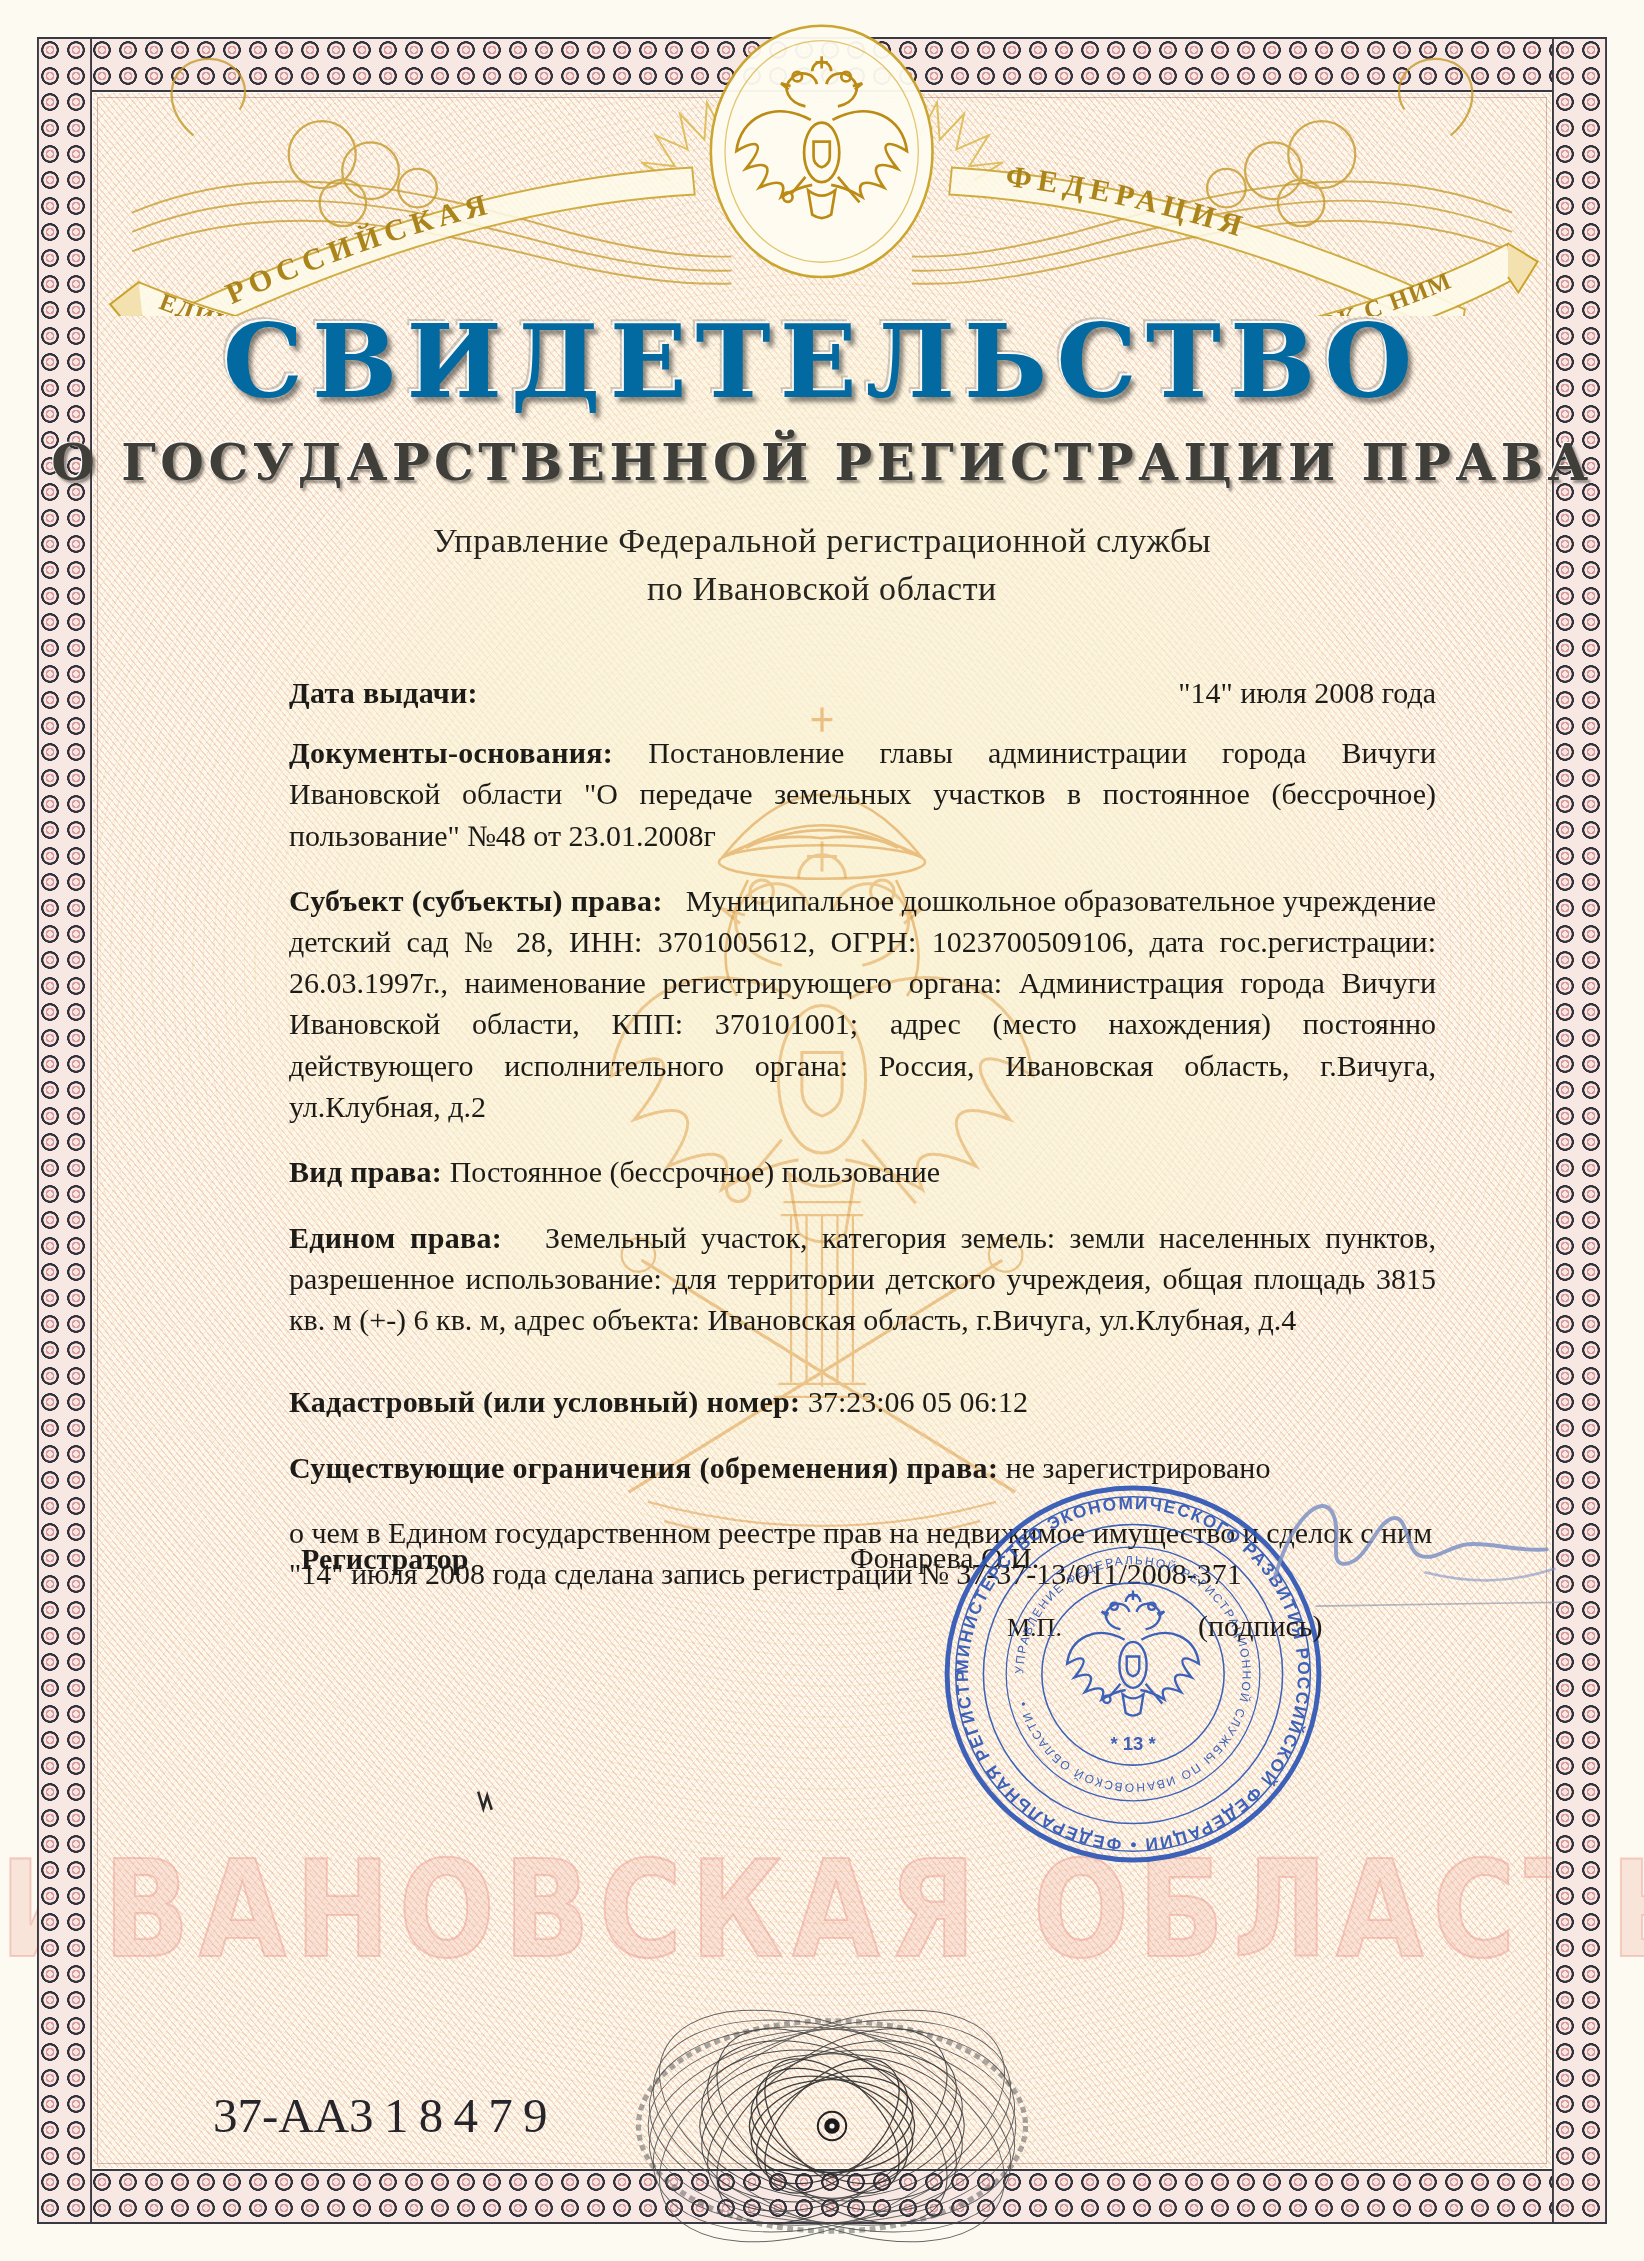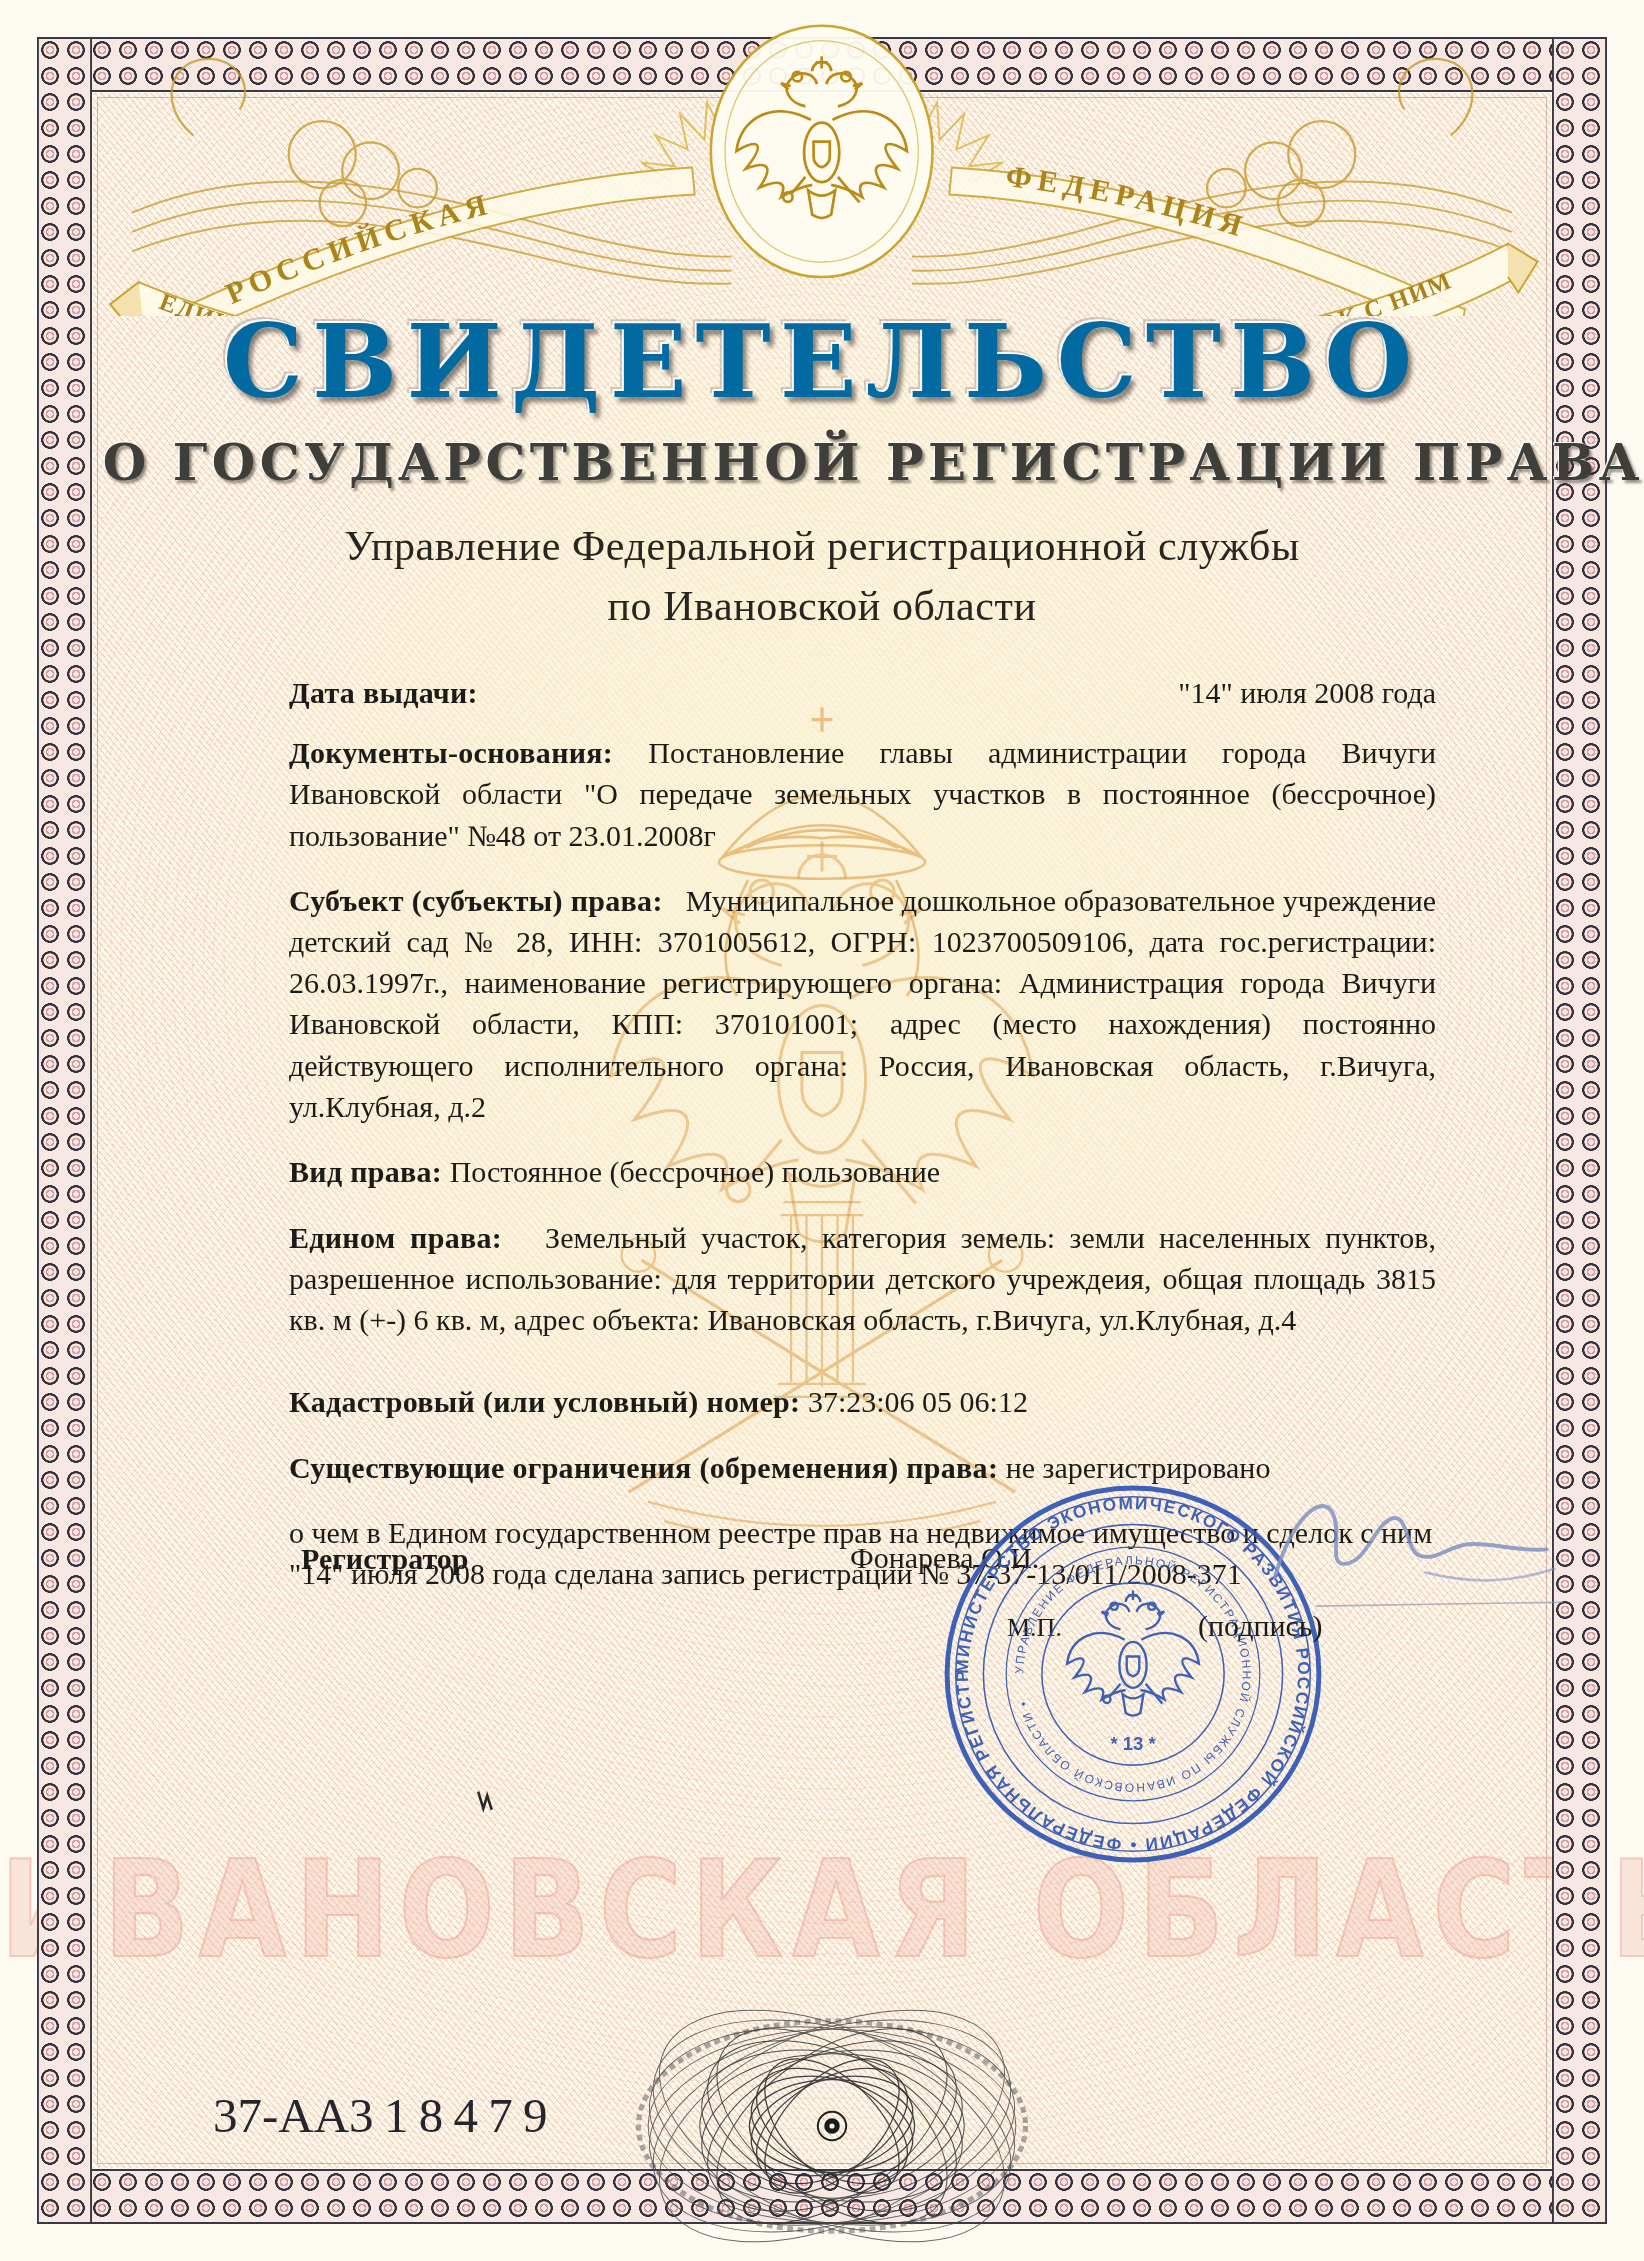--- a/index.html
+++ b/index.html
@@ -32,28 +32,28 @@
   
   .header-art{ position:absolute; left:0; top:19.3px; width:1644px; height:297px; z-index:4; }
   
   .title1{
     position:absolute; top:302px; left:0; width:100%; text-align:center; z-index:5;
     font-family:"DejaVu Serif", serif; font-weight:bold; font-size:101px; letter-spacing:9px;
     color:#0369a1;
     text-shadow:-1.9px -1.9px 0 rgba(255,255,255,0.9), -3.9px -3.9px 0.6px rgba(125,122,115,0.35), 3.9px 5.2px 4.5px rgba(45,42,36,0.55);
   }
   .title2{
-    position:absolute; top:433px; left:0; width:100%; text-align:right; z-index:5;
+    position:absolute; top:433px; left:0; width:100%; text-align:center; z-index:5;
     font-family:"DejaVu Serif", serif; font-weight:bold; font-size:50px; letter-spacing:4.5px;
     color:#403e39;
     text-shadow:-1.3px -1.3px 0 rgba(255,255,255,0.9), 2.6px 3.2px 2.6px rgba(45,42,36,0.5);
   }
   .issuer{
     position:absolute; top:517px; left:0; width:100%; text-align:center; z-index:5;
-    font-size:42px; line-height:1.42; color:#27251f; letter-spacing:0.6px;
+    font-size:34px; line-height:1.42; color:#27251f; letter-spacing:0.6px;
   }
   
   .center-ornament{ position:absolute; left:371px; top:693px; width:902px; height:838px; z-index:1; }
   
   .body{ position:absolute; left:289px; top:672px; width:1147px; z-index:6; font-size:30px; line-height:1.37; }
   .date-row{ display:flex; justify-content:space-between; align-items:flex-start; margin:0 0 19.3px 0;gap:9px; }
   .para{ margin:0 0 24.5px 0; text-align:justify; }
   .para b, .date-row b{ font-weight:bold; letter-spacing:0.3px; }
   .mt-lg{ margin-top:24px; }
   .mb-lg{ margin-bottom:41px; }

